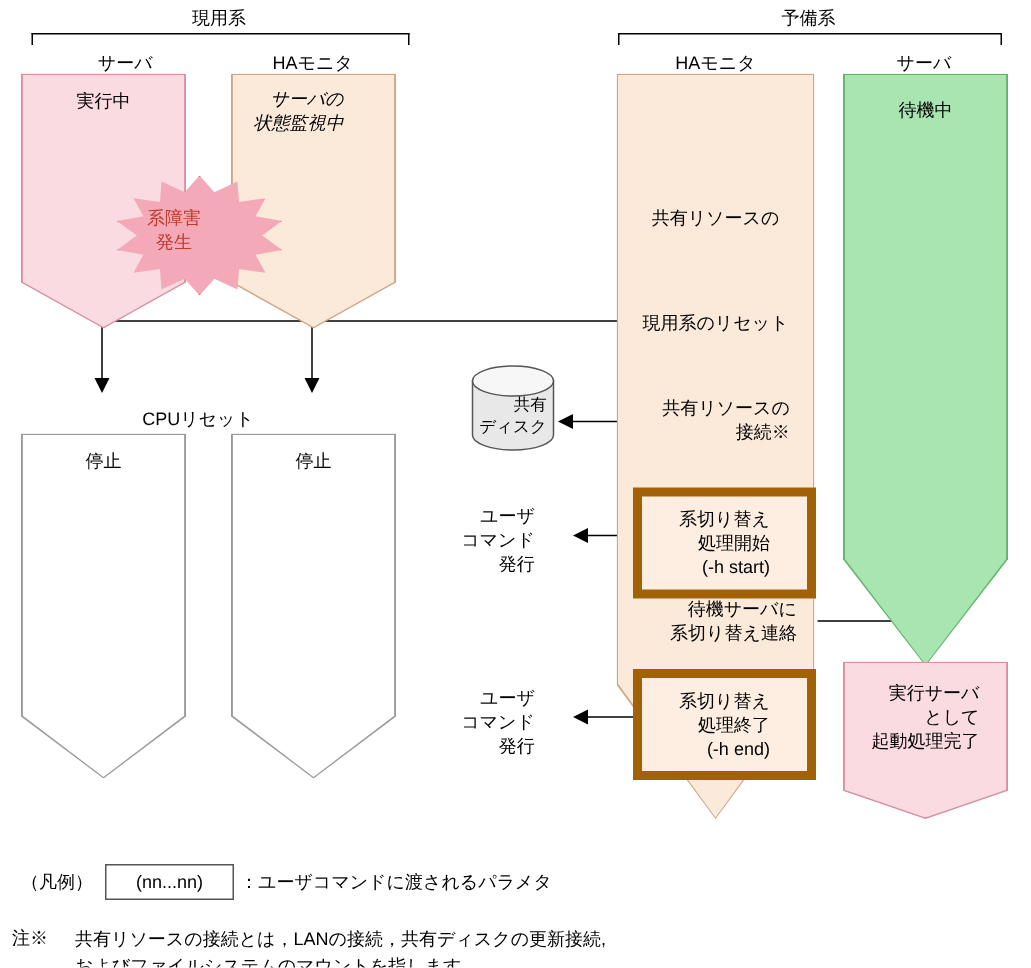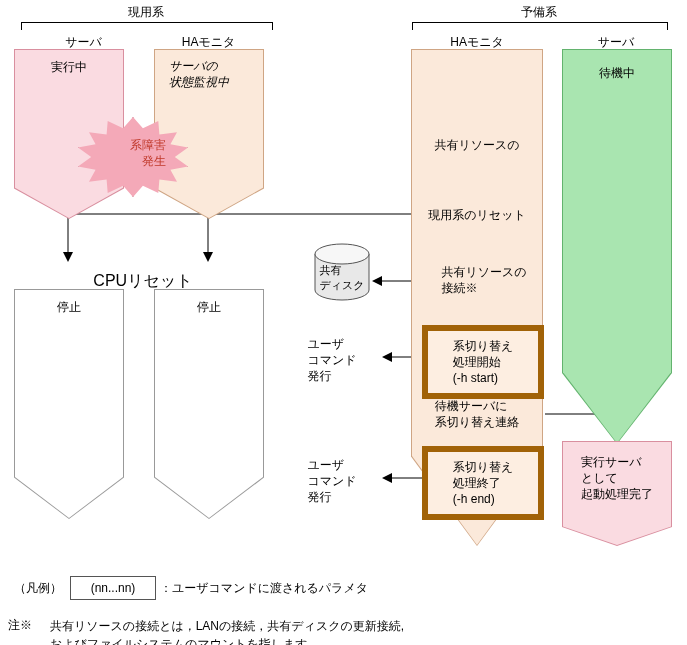--- a/index.html
+++ b/index.html
@@ -14,21 +14,21 @@
     font-family: "Liberation Sans", sans-serif;
     font-size: 12px;
     color: #000;
     overflow: hidden;
   }
   .abs { position: absolute; }
   .ctext {
     display: flex;
     align-items: center;
     justify-content: center;
-    text-align: left;
+    text-align: right;
     line-height: 1.35;
     white-space: pre-line;
   }
   
   .group-label {
     font-size: 12px;
     text-align: center;
   }
   .bracket {
     border-left: 1px solid #000;
@@ -123,24 +123,24 @@
 <div class="pent-border" style="left:14px; top:49px; width:110px; height:170px; background:#d98f9f;"></div>
 <div class="pent" style="left:15px; top:50px; width:108px; height:168px; background:#fadbe1;"></div>
 <div class="abs ctext" style="left:15px; top:56px; width:108px; height:22px;">実行中</div>
 
 <div class="pent-border" style="left:154px; top:49px; width:110px; height:170px; background:#cfa584;"></div>
 <div class="pent" style="left:155px; top:50px; width:108px; height:168px; background:#fbe9da;"></div>
 <div class="abs ctext" style="left:155px; top:56px; width:88px; height:36px;font-style:italic;">サーバの
 状態監視中</div>
 
 <div class="star" style="left:78px; top:117px; width:108px; height:78px;"></div>
-<div class="star-text ctext" style="left:94px; top:136px; width:108px; height:36px;text-align:right;">系障害
+<div class="star-text ctext" style="left:62px; top:136px; width:108px; height:36px;">系障害
 発生</div>
 
-<div class="abs" style="left:78px; top:271px; width:130px; text-align:center; font-size:16px;">CPUリセット</div>
+<div class="abs" style="left:67px; top:271px; width:130px; text-align:center; font-size:12px;">CPUリセット</div>
 
 <div class="pent-border" style="left:14px; top:289px; width:110px; height:230px; background:#999999;"></div>
 <div class="pent" style="left:15px; top:290px; width:108px; height:228px; background:#ffffff;"></div>
 <div class="abs ctext" style="left:15px; top:296px; width:108px; height:22px;">停止</div>
 
 <div class="pent-border" style="left:154px; top:289px; width:110px; height:230px; background:#999999;"></div>
 <div class="pent" style="left:155px; top:290px; width:108px; height:228px; background:#ffffff;"></div>
 <div class="abs ctext" style="left:155px; top:296px; width:108px; height:22px;">停止</div>
 
 <div class="pent-border" style="left:411px; top:49px; width:132px; height:497px; background:#cfa584;"></div>
@@ -153,21 +153,21 @@
 <div class="pent-border" style="left:562px; top:441px; width:110px; height:105px; background:#d98f9f;"></div>
 <div class="pent" style="left:563px; top:442px; width:108px; height:103px; background:#fadbe1;"></div>
 <div class="abs ctext" style="left:563px; top:452px; width:108px; height:52px;">実行サーバ
 として
 起動処理完了</div>
 
 <div class="plain-text ctext" style="left:412px; top:135px; width:130px; height:20px;">共有リソースの</div>
 <div class="plain-text ctext" style="left:412px; top:205px; width:130px; height:20px;">現用系のリセット</div>
 <div class="plain-text ctext" style="left:412px; top:262px; width:144px; height:36px;">共有リソースの
 接続※</div>
-<div class="plain-text ctext" style="left:412px; top:396px; width:130px; height:36px;">待機サーバに
+<div class="plain-text ctext" style="left:412px; top:396px; width:130px; height:36px;padding-left:12px;">待機サーバに
 系切り替え連絡</div>
 
 <div class="abs" style="left:313px; top:243px; width:58px; height:58px;">
   <svg width="58" height="58" viewBox="0 0 58 58">
     <path d="M2 11 L2 47 A27 10 0 0 0 56 47 L56 11 Z" fill="#e8e8e8" stroke="#555" stroke-width="1"></path>
     <ellipse cx="29" cy="11" rx="27" ry="10" fill="#f7f7f7" stroke="#555" stroke-width="1"></ellipse>
   </svg>
 </div>
 <div class="abs ctext" style="left:313px; top:258px; width:58px; height:40px; font-size:11px;">共有
 ディスク</div>

